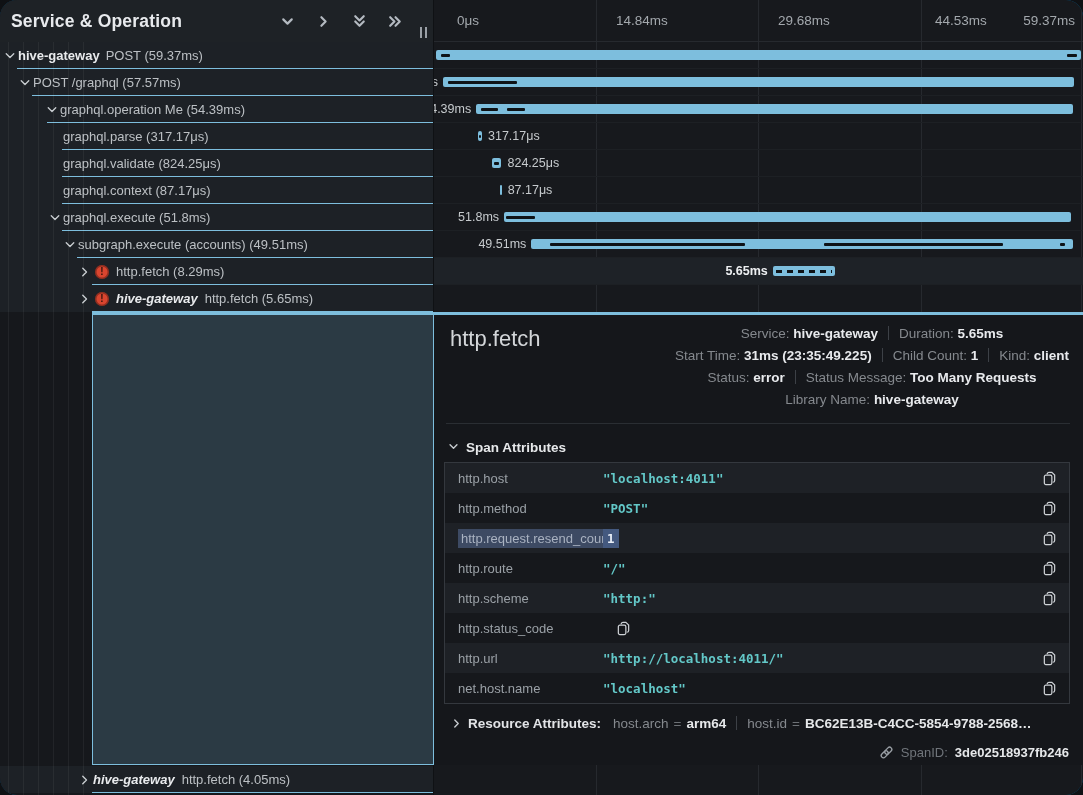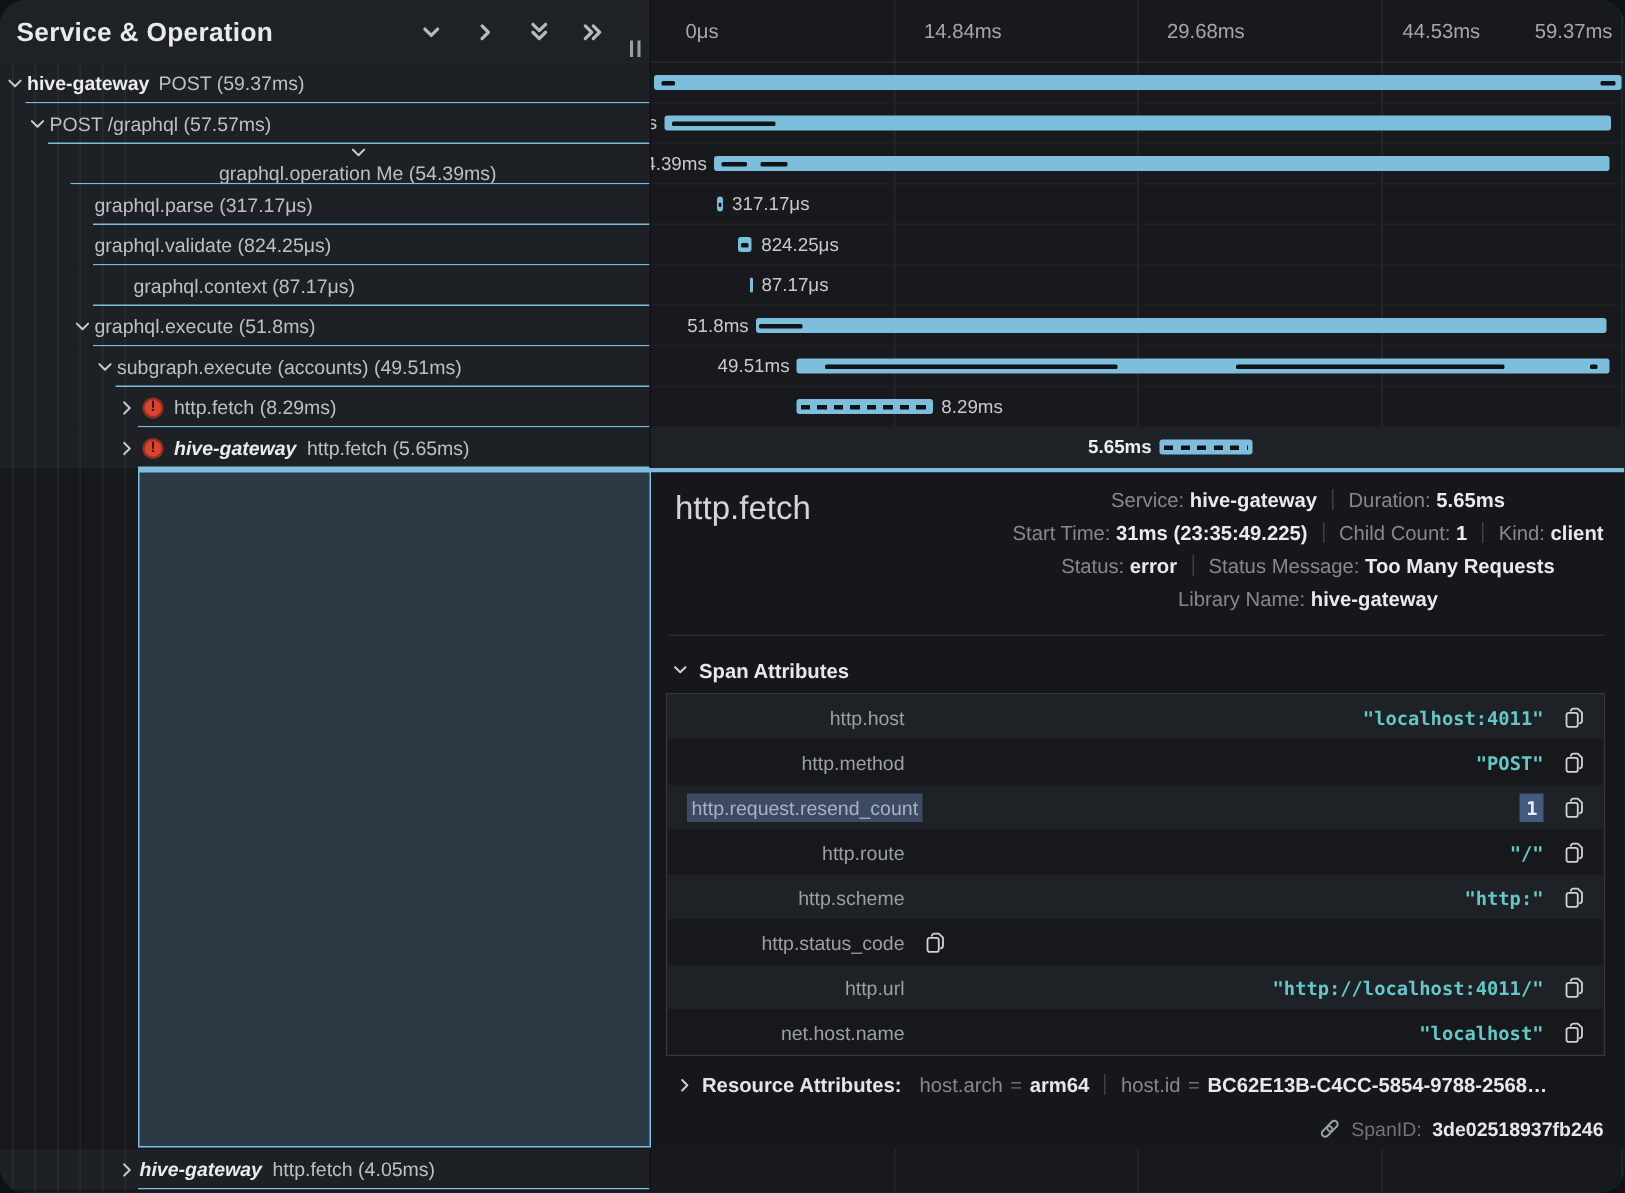--- a/index.html
+++ b/index.html
@@ -52,21 +52,21 @@
   .dtitle { position:absolute; left:16px; top:11px; font-size:22px; color:#d3d6d9; }
   .dmeta { position:absolute; right:14px; top:8px; text-align:center; font-size:13.5px; }
   .dmeta .mline { line-height:22px; }
   .mlbl { color:#85898e; }
   .mval { color:#e8eaed; font-weight:700; }
   .vsep { display:inline-block; width:1px; height:14px; background:#3d4147; margin:0 10px; vertical-align:-2px; }
   .dsep { position:absolute; left:12px; right:13px; top:108px; height:1px; background:#2a2e33; }
   .sa-head { position:absolute; left:14px; top:125px; display:flex; align-items:center; gap:7px;
              color:#e6e8ea; font-weight:700; font-size:13.5px; cursor:pointer; }
   .attrs { position:absolute; left:10px; right:13px; top:147px; border:1px solid #34383e; }
-  .arow { height:30px; display:flex; align-items:center; font-size:13px;text-align:right; }
+  .arow { height:30px; display:flex; align-items:center; font-size:13px; }
   .arow:nth-child(odd) { background:#1e2126; }
   .arow:nth-child(even) { background:#16181c; }
   .akey { width:158px; min-width:158px; padding-left:13px; color:#9aa0a6; }
   .akey .hlk { background:#3d4a63; color:#a9b2c1; padding:2px 3px; }
   .aval { flex:1; font-family:"DejaVu Sans Mono", monospace; font-size:12.5px; font-weight:700; }
   .aval.string { color:#63c8c8; }
   .aval.number { color:#7c7cf2; }
   .aval .hlv { background:#44597f; color:#e8eef7; padding:2px 4px; }
   .acopy { width:40px; display:flex; justify-content:center; color:#ced2d6; cursor:pointer; background:none; border:none; }
   .res { position:absolute; left:14px; top:401px; display:flex; align-items:center; font-size:13.5px; white-space:nowrap; }
@@ -130,37 +130,37 @@
             <span class="lab">POST (59.37ms)</span>
           </div>
           <div class="trow-l" style="padding-left: 17px; --bl: 32px;">
             <span class="caret">
               <svg width="12" height="12" viewBox="0 0 16 16" fill="none" stroke="currentColor" stroke-width="1.8" stroke-linecap="round" stroke-linejoin="round">
                 <polyline points="3,5 8,10 13,5"></polyline>
               </svg>
             </span>
             <span class="lab">POST /graphql (57.57ms)</span>
           </div>
-          <div class="trow-l" style="padding-left: 44px; flex-direction: column; --bl: 47px;">
+          <div class="trow-l" style="padding-left: 44px; --bl: 47px;">
             <span class="caret">
               <svg width="12" height="12" viewBox="0 0 16 16" fill="none" stroke="currentColor" stroke-width="1.8" stroke-linecap="round" stroke-linejoin="round">
                 <polyline points="3,5 8,10 13,5"></polyline>
               </svg>
             </span>
             <span class="lab">graphql.operation Me (54.39ms)</span>
           </div>
           <div class="trow-l" style="padding-left: 47px; --bl: 62px;">
             <span class="caret"></span>
             <span class="lab">graphql.parse (317.17μs)</span>
           </div>
           <div class="trow-l" style="padding-left: 47px; --bl: 62px;">
             <span class="caret"></span>
             <span class="lab">graphql.validate (824.25μs)</span>
           </div>
-          <div class="trow-l" style="padding-left: 73px; --bl: 62px;">
+          <div class="trow-l" style="padding-left: 47px; --bl: 62px;">
             <span class="caret"></span>
             <span class="lab">graphql.context (87.17μs)</span>
           </div>
           <div class="trow-l" style="padding-left: 47px; --bl: 62px;">
             <span class="caret">
               <svg width="12" height="12" viewBox="0 0 16 16" fill="none" stroke="currentColor" stroke-width="1.8" stroke-linecap="round" stroke-linejoin="round">
                 <polyline points="3,5 8,10 13,5"></polyline>
               </svg>
             </span>
             <span class="lab">graphql.execute (51.8ms)</span>
@@ -269,24 +269,20 @@
           <span class="blabel" style="right: calc(89.2% + 5px);">51.8ms</span>
         </div>
         <div class="trow-r">
           <div class="bar" style="left: 15%; width: 83.5%;">
             <i class="mark" style="left: 3.5%; width: 36%;"></i>
             <i class="mark" style="left: 54%; width: 33%;"></i>
             <i class="mark" style="left: 97.6%; width: 0.9%;"></i>
           </div>
           <span class="blabel" style="right: calc(85% + 5px);">49.51ms</span>
         </div>
-        <div class="trow-r">
-          <div class="bar striped" style="left: 14.9%; width: 14%;"></div>
-          <span class="blabel" style="left: calc(28.9% + 6px);">8.29ms</span>
-        </div>
         <div class="trow-r sel">
           <div class="bar striped" style="left: 52.2%; width: 9.6%;"></div>
           <span class="blabel selb" style="right: calc(47.8% + 5px);">5.65ms</span>
         </div>
       </div>
     <div class="underline"></div>
 
     <div class="detail">
       <div class="dtitle">http.fetch</div>
       <div class="dmeta">

